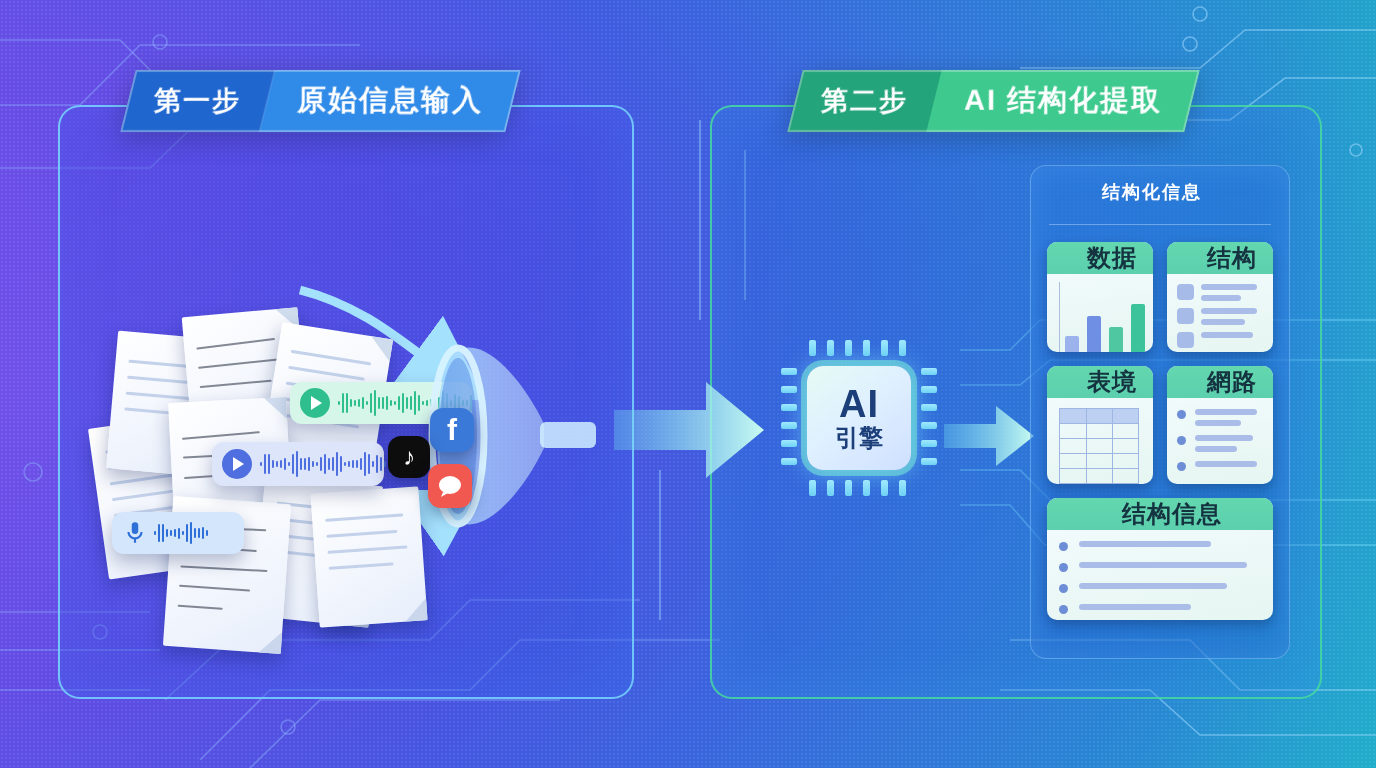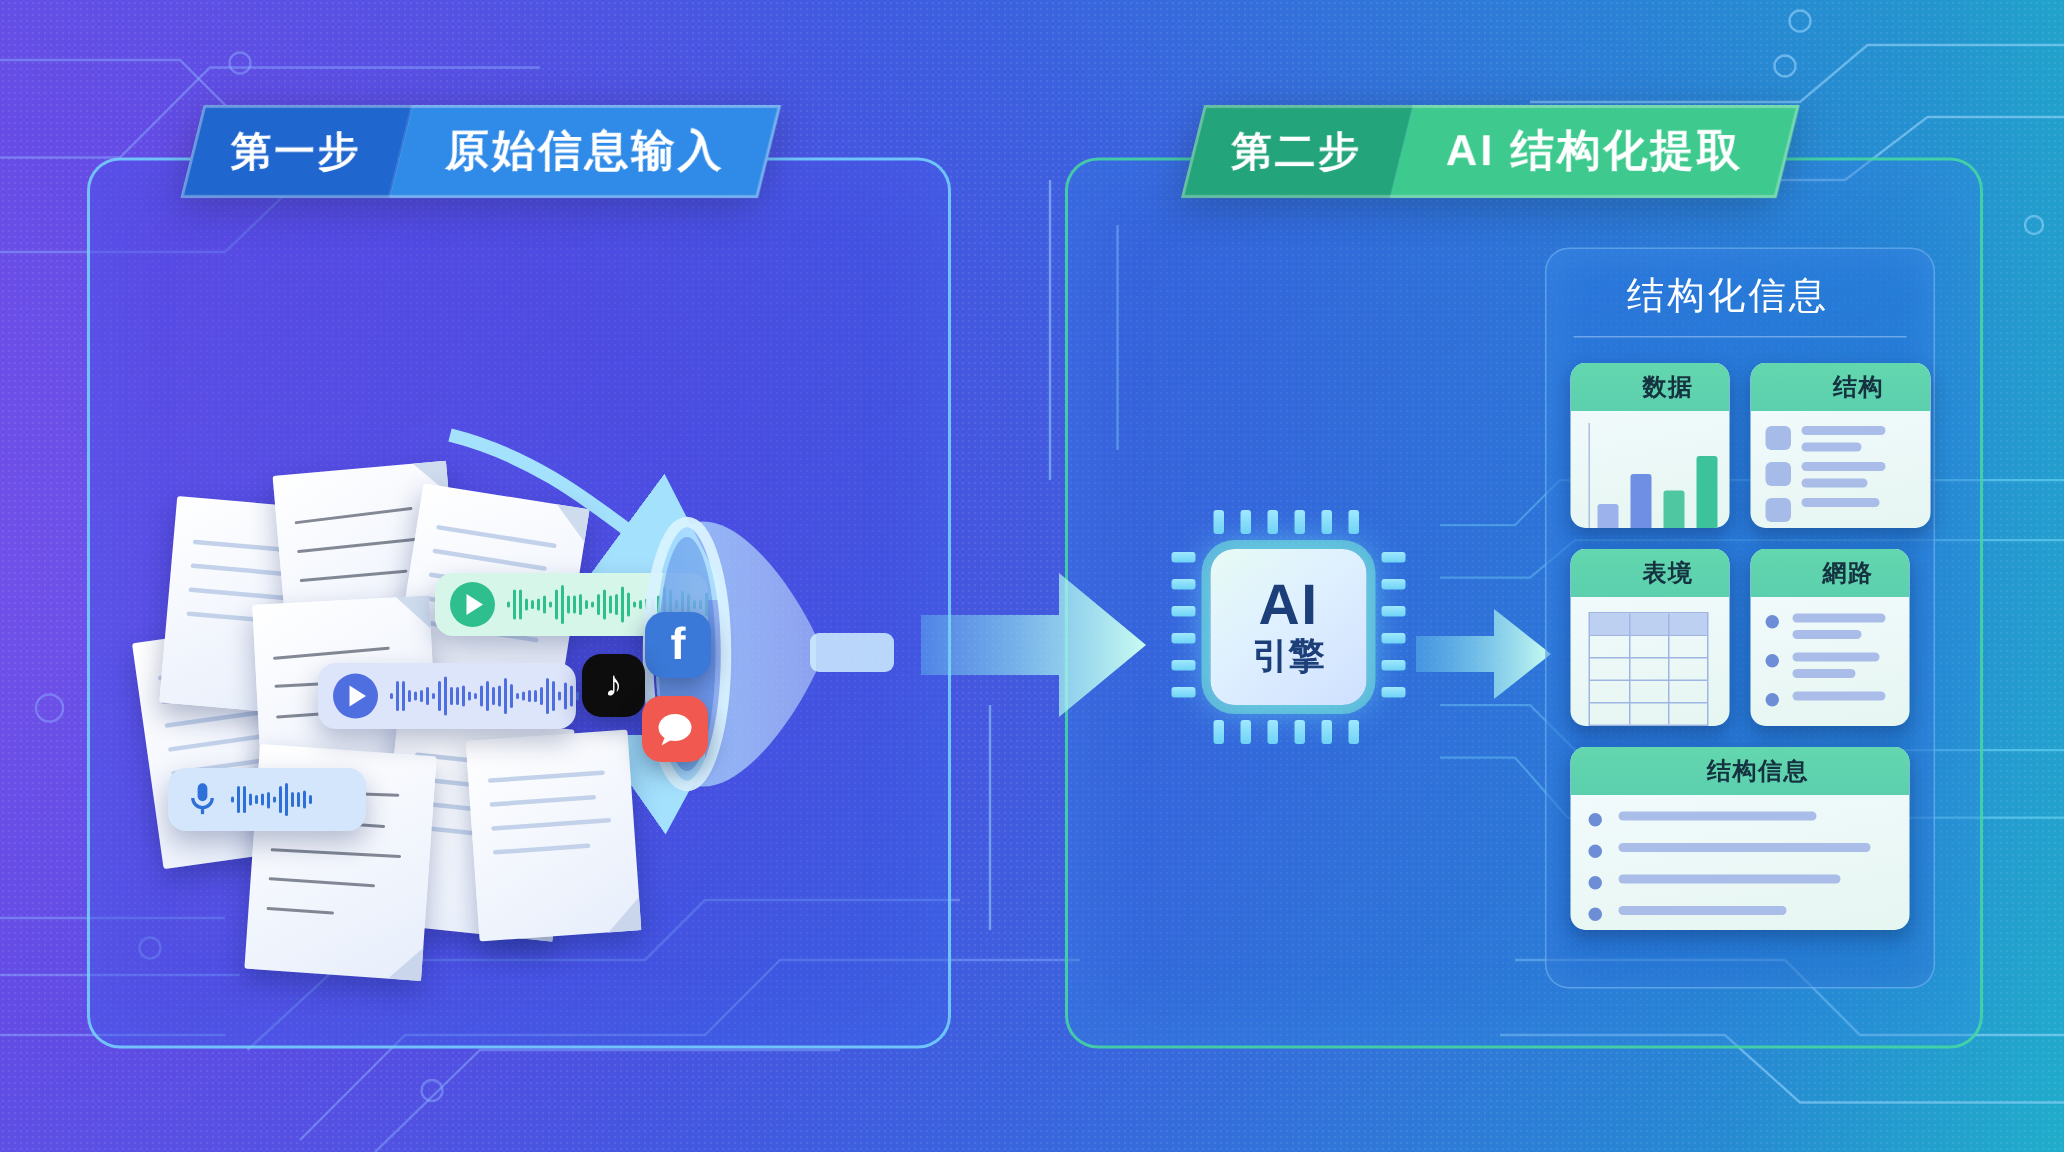--- a/index.html
+++ b/index.html
@@ -99,26 +99,26 @@
   .pin{position:absolute;background:linear-gradient(#9fe9ff,#6fd2f5);border-radius:2px;}
 
   
   .big-arrow{position:absolute;}
 
   
   #struct-panel{position:absolute;left:1030px;top:165px;width:258px;height:492px;border-radius:16px;
     background:linear-gradient(160deg, rgba(40,120,220,.55), rgba(35,105,205,.45));
     border:1px solid rgba(150,210,255,.45);box-shadow:inset 0 0 30px rgba(120,190,255,.18);}
   #struct-title{position:absolute;top:14px;left:0;right:16px;text-align:center;color:#fff;
-    font-size:25px;font-weight:400;letter-spacing:2px;}
+    font-size:18px;font-weight:700;letter-spacing:2px;}
   #struct-rule{position:absolute;top:58px;left:18px;right:18px;height:1px;background:rgba(190,225,255,.45);}
   .card{position:absolute;border-radius:10px;overflow:hidden;
     background:linear-gradient(170deg,#f4fbff,#e6f6f1);box-shadow:0 5px 12px rgba(5,25,70,.3);}
   .card .hd{height:32px;display:flex;align-items:center;justify-content:center;
-    background:linear-gradient(180deg,#63d7ae,#5ccfae);color:#14323f;font-size:16px;font-weight:700;letter-spacing:1px;padding-left:24px;}
+    background:linear-gradient(180deg,#63d7ae,#5ccfae);color:#14323f;font-size:24px;font-weight:700;letter-spacing:1px;padding-left:24px;}
   .card .bd{position:relative;padding:8px;}
   .bar{position:absolute;bottom:10px;border-radius:2px;}
   .rowline{position:absolute;height:6px;border-radius:3px;background:#a9bde8;}
   .sq{position:absolute;width:17px;height:16px;border-radius:4px;background:#a6bbe8;}
   .dot{position:absolute;width:9px;height:9px;border-radius:50%;background:#6d8ed6;}
   .tbl{position:absolute;left:12px;top:10px;width:78px;height:74px;border:1px solid #9fb6e2;}
   .tbl .r{position:absolute;left:0;right:0;height:1px;background:#9fb6e2;}
   .tbl .c{position:absolute;top:0;bottom:0;width:1px;background:#9fb6e2;}
   .tbl .head{position:absolute;left:0;right:0;top:0;height:14px;background:#bdd0f2;}
 </style>
@@ -438,21 +438,21 @@
       <div class="bd" style="height:78px;">
         <div style="position:absolute;left:12px;top:8px;bottom:10px;width:1px;background:#aebfde;"></div>
 
         <div class="bar" style="left:18px;width:14px;height:22px;background:#9bb2ec;"></div>
         <div class="bar" style="left:40px;width:14px;height:42px;background:#6e8fe4;"></div>
         <div class="bar" style="left:62px;width:14px;height:31px;background:#4fc8a2;"></div>
         <div class="bar" style="left:84px;width:14px;height:54px;background:#3cc39b;"></div>
       </div>
     </div>
 
-    <div class="card" style="left:136px;top:76px;width:120px;height:110px;">
+    <div class="card" style="left:136px;top:76px;width:106px;height:110px;">
       <div class="hd">结构</div>
       <div class="bd" style="height:78px;">
         <div class="sq" style="left:10px;top:10px;"></div>
         <div class="rowline" style="left:34px;top:10px;width:56px;"></div>
         <div class="rowline" style="left:34px;top:21px;width:40px;"></div>
         <div class="sq" style="left:10px;top:34px;"></div>
         <div class="rowline" style="left:34px;top:34px;width:56px;"></div>
         <div class="rowline" style="left:34px;top:45px;width:44px;"></div>
         <div class="sq" style="left:10px;top:58px;"></div>
         <div class="rowline" style="left:34px;top:58px;width:52px;"></div>

